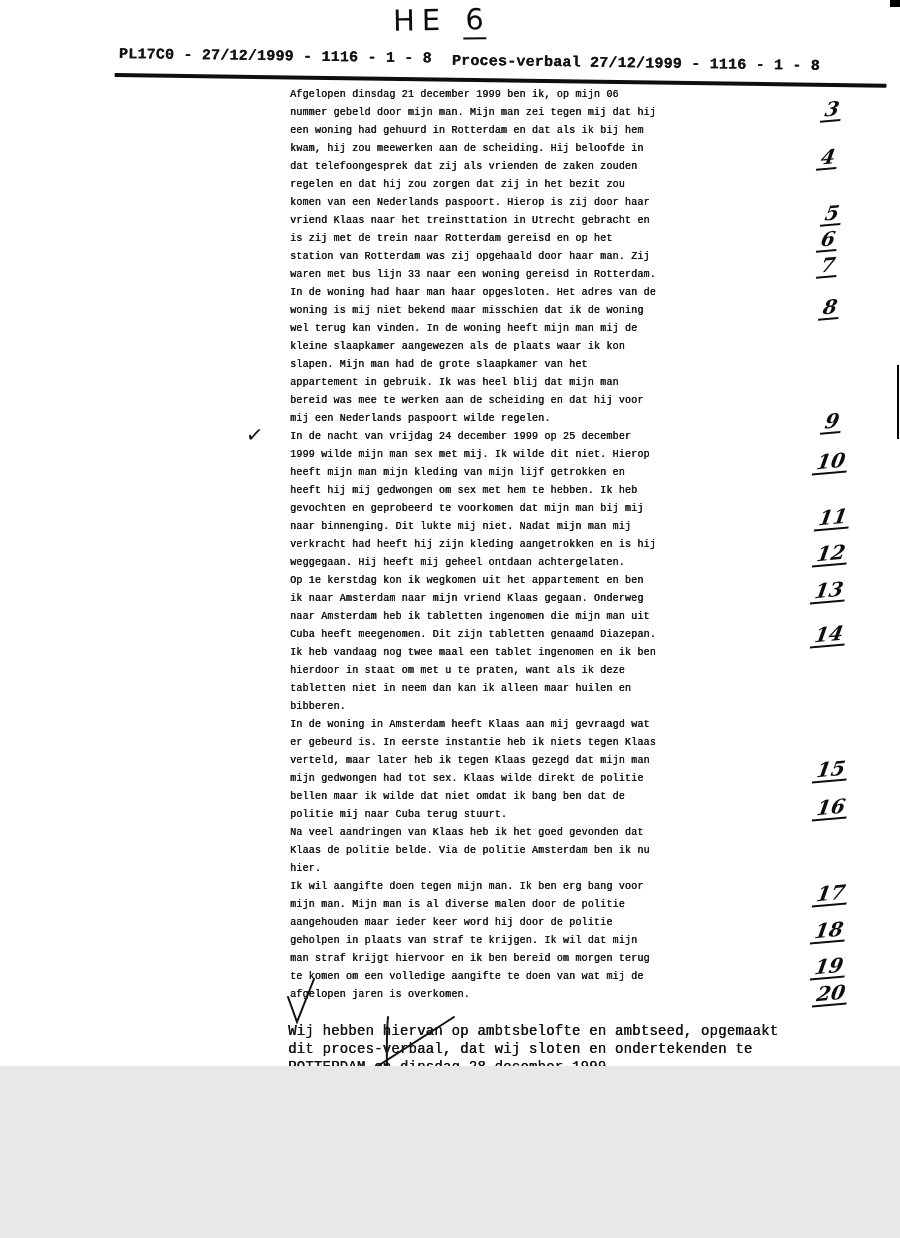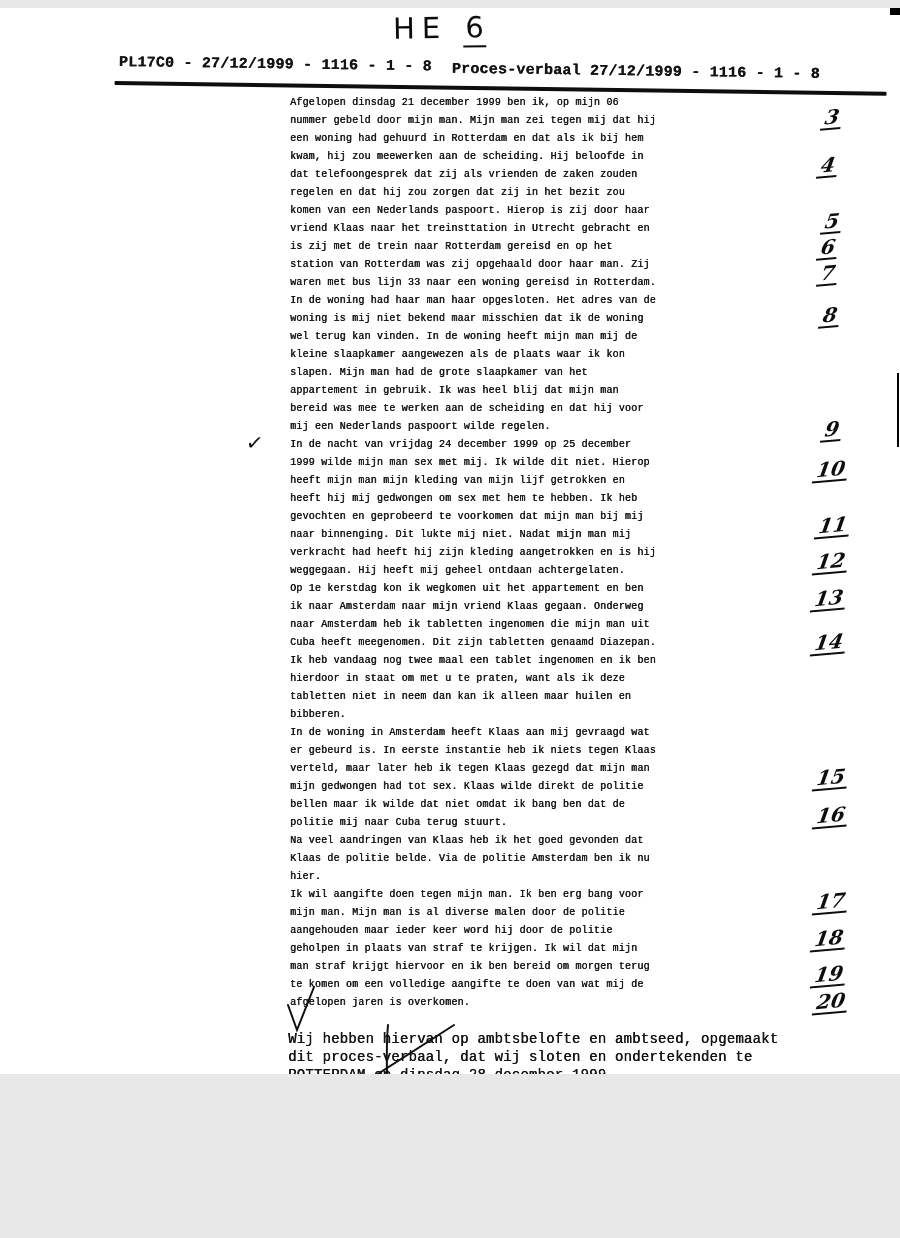--- a/index.html
+++ b/index.html
@@ -1,18 +1,18 @@
 <!DOCTYPE html>
 <html><head>
 <meta charset="utf-8">
 <style>
   html,body{margin:0;padding:0;background:#e8e8e8;}
   .page{
     position:relative;width:900px;height:1066px;background:#ffffff;
-    margin:8px auto;overflow:hidden;
+    margin:0 auto;overflow:hidden;
     font-family:"Liberation Mono","DejaVu Sans Mono",monospace;
     color:#141414;
   }
   .typewriter{
     font-family:"Liberation Mono","DejaVu Sans Mono",monospace;
     text-shadow:0.4px 0 0 currentColor;
     letter-spacing:0.2px;
   }
   .hand-header{
     position:absolute;top:3px;left:393px;

